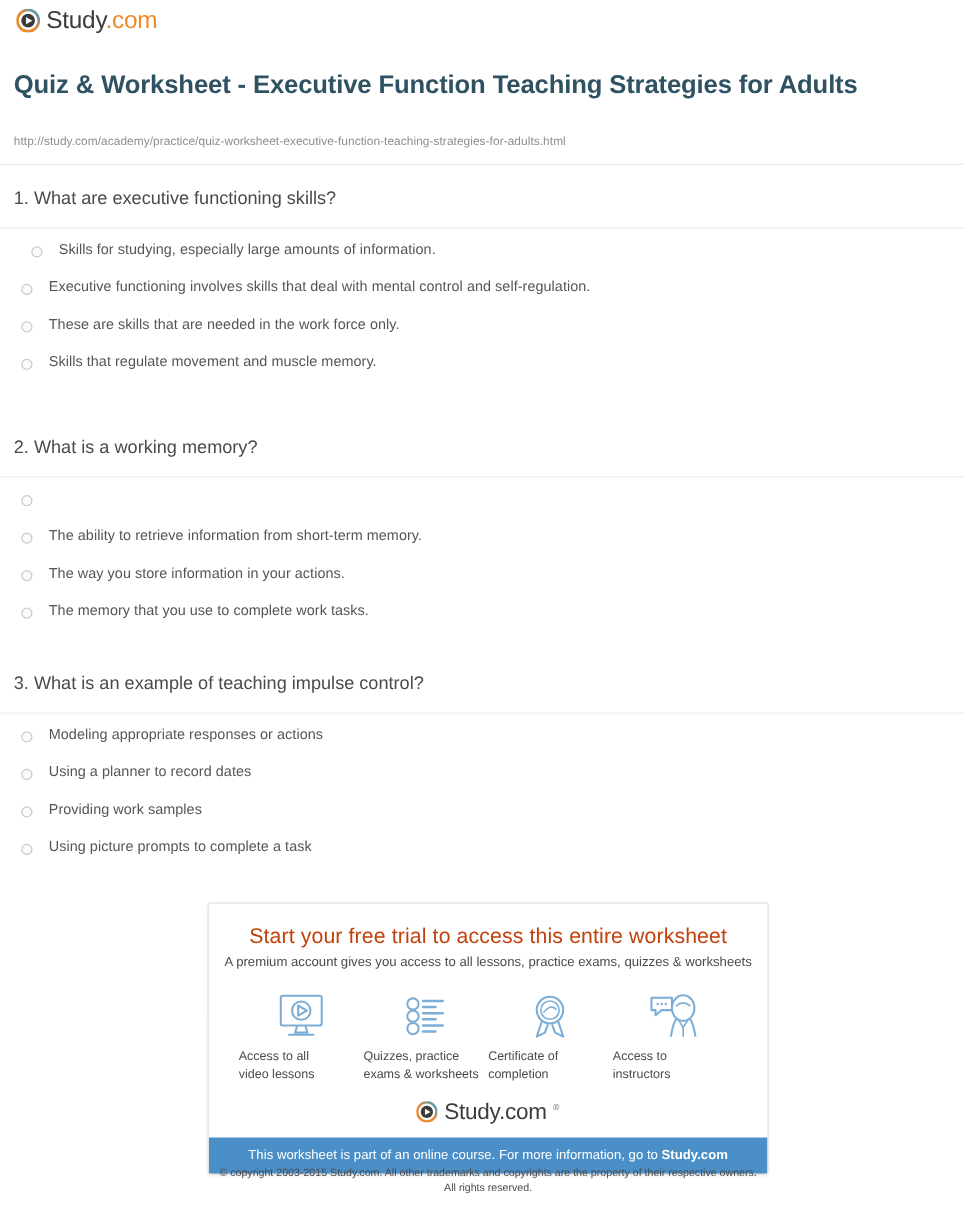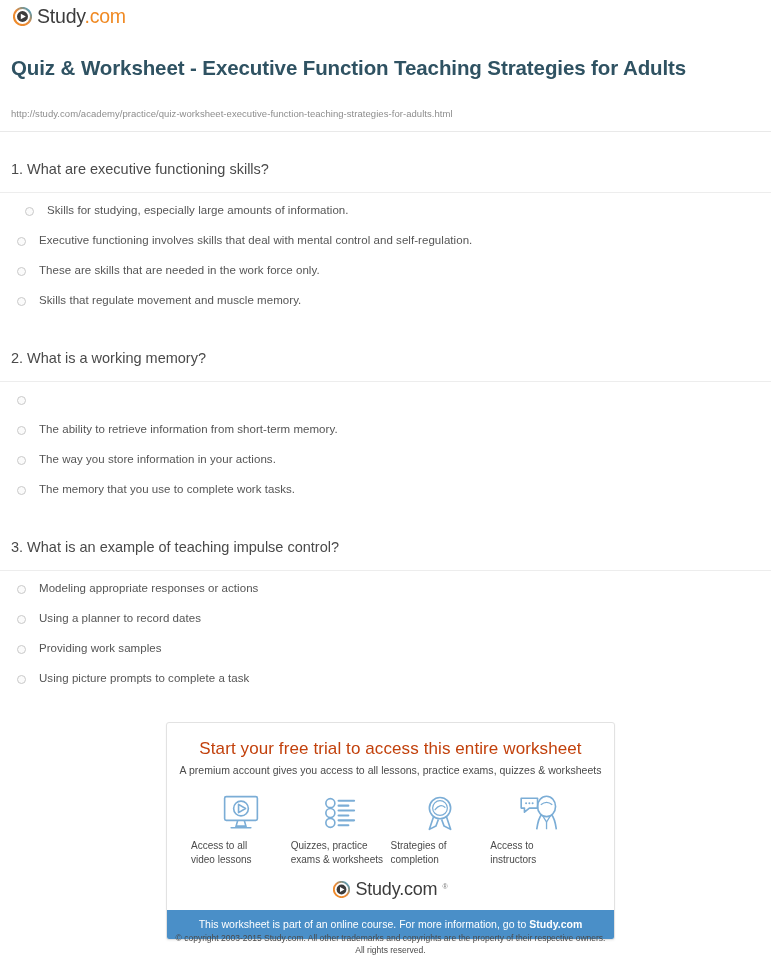--- a/index.html
+++ b/index.html
@@ -244,21 +244,21 @@
     </svg>
     <span class="brand-text"><span>Study</span><span class="dot">.com</span></span>
   </div>
 
   <h1 class="title">Quiz &amp; Worksheet - Executive Function Teaching Strategies for Adults</h1>
 
   <div class="url">http://study.com/academy/practice/quiz-worksheet-executive-function-teaching-strategies-for-adults.html</div>
 
   <div class="rule-top"></div>
 
-  <div class="question-block" style="top:161px;">
+  <div class="question-block" style="top:151px;">
     <p class="q-text">1. What are executive functioning skills?</p>
     <div class="q-rule"></div>
     <ul class="options">
       <li class="option" style="margin-top:10px;padding-left:25px;">
         <span class="radio"></span>
         <span class="opt-text">Skills for studying, especially large amounts of information.</span>
       </li>
       <li class="option">
         <span class="radio"></span>
         <span class="opt-text">Executive functioning involves skills that deal with mental control and self-regulation.</span>
@@ -367,21 +367,21 @@
         <div class="feature-icon">
           <svg width="40" height="36" viewBox="0 0 48 44">
             <circle cx="24" cy="16" r="13" fill="none" stroke="#7badd6" stroke-width="2"></circle>
             <circle cx="24" cy="16" r="9" fill="none" stroke="#7badd6" stroke-width="1.5"></circle>
             <path d="M18 18 Q24 10 30 15" fill="none" stroke="#7badd6" stroke-width="1.5" stroke-linecap="round"></path>
             <path d="M16 27 L11 42 L19 38 L22 30" fill="none" stroke="#7badd6" stroke-width="2" stroke-linejoin="round"></path>
             <path d="M32 27 L37 42 L29 38 L26 30" fill="none" stroke="#7badd6" stroke-width="2" stroke-linejoin="round"></path>
           </svg>
         </div>
         <div class="feature-label">
-          <span>Strategies of</span><br>
+          <span>Certificate of</span><br>
           <span>completion</span>
         </div>
       </div>
 
       <div class="feature">
         <div class="feature-icon">
           <svg width="44" height="36" viewBox="0 0 52 44">
             <path d="M3 4 H23 V16 H13 L7 21 V16 H3 Z" fill="none" stroke="#7badd6" stroke-width="2" stroke-linejoin="round"></path>
             <circle cx="9" cy="10" r="1.2" fill="#7badd6"></circle>
             <circle cx="13" cy="10" r="1.2" fill="#7badd6"></circle>

